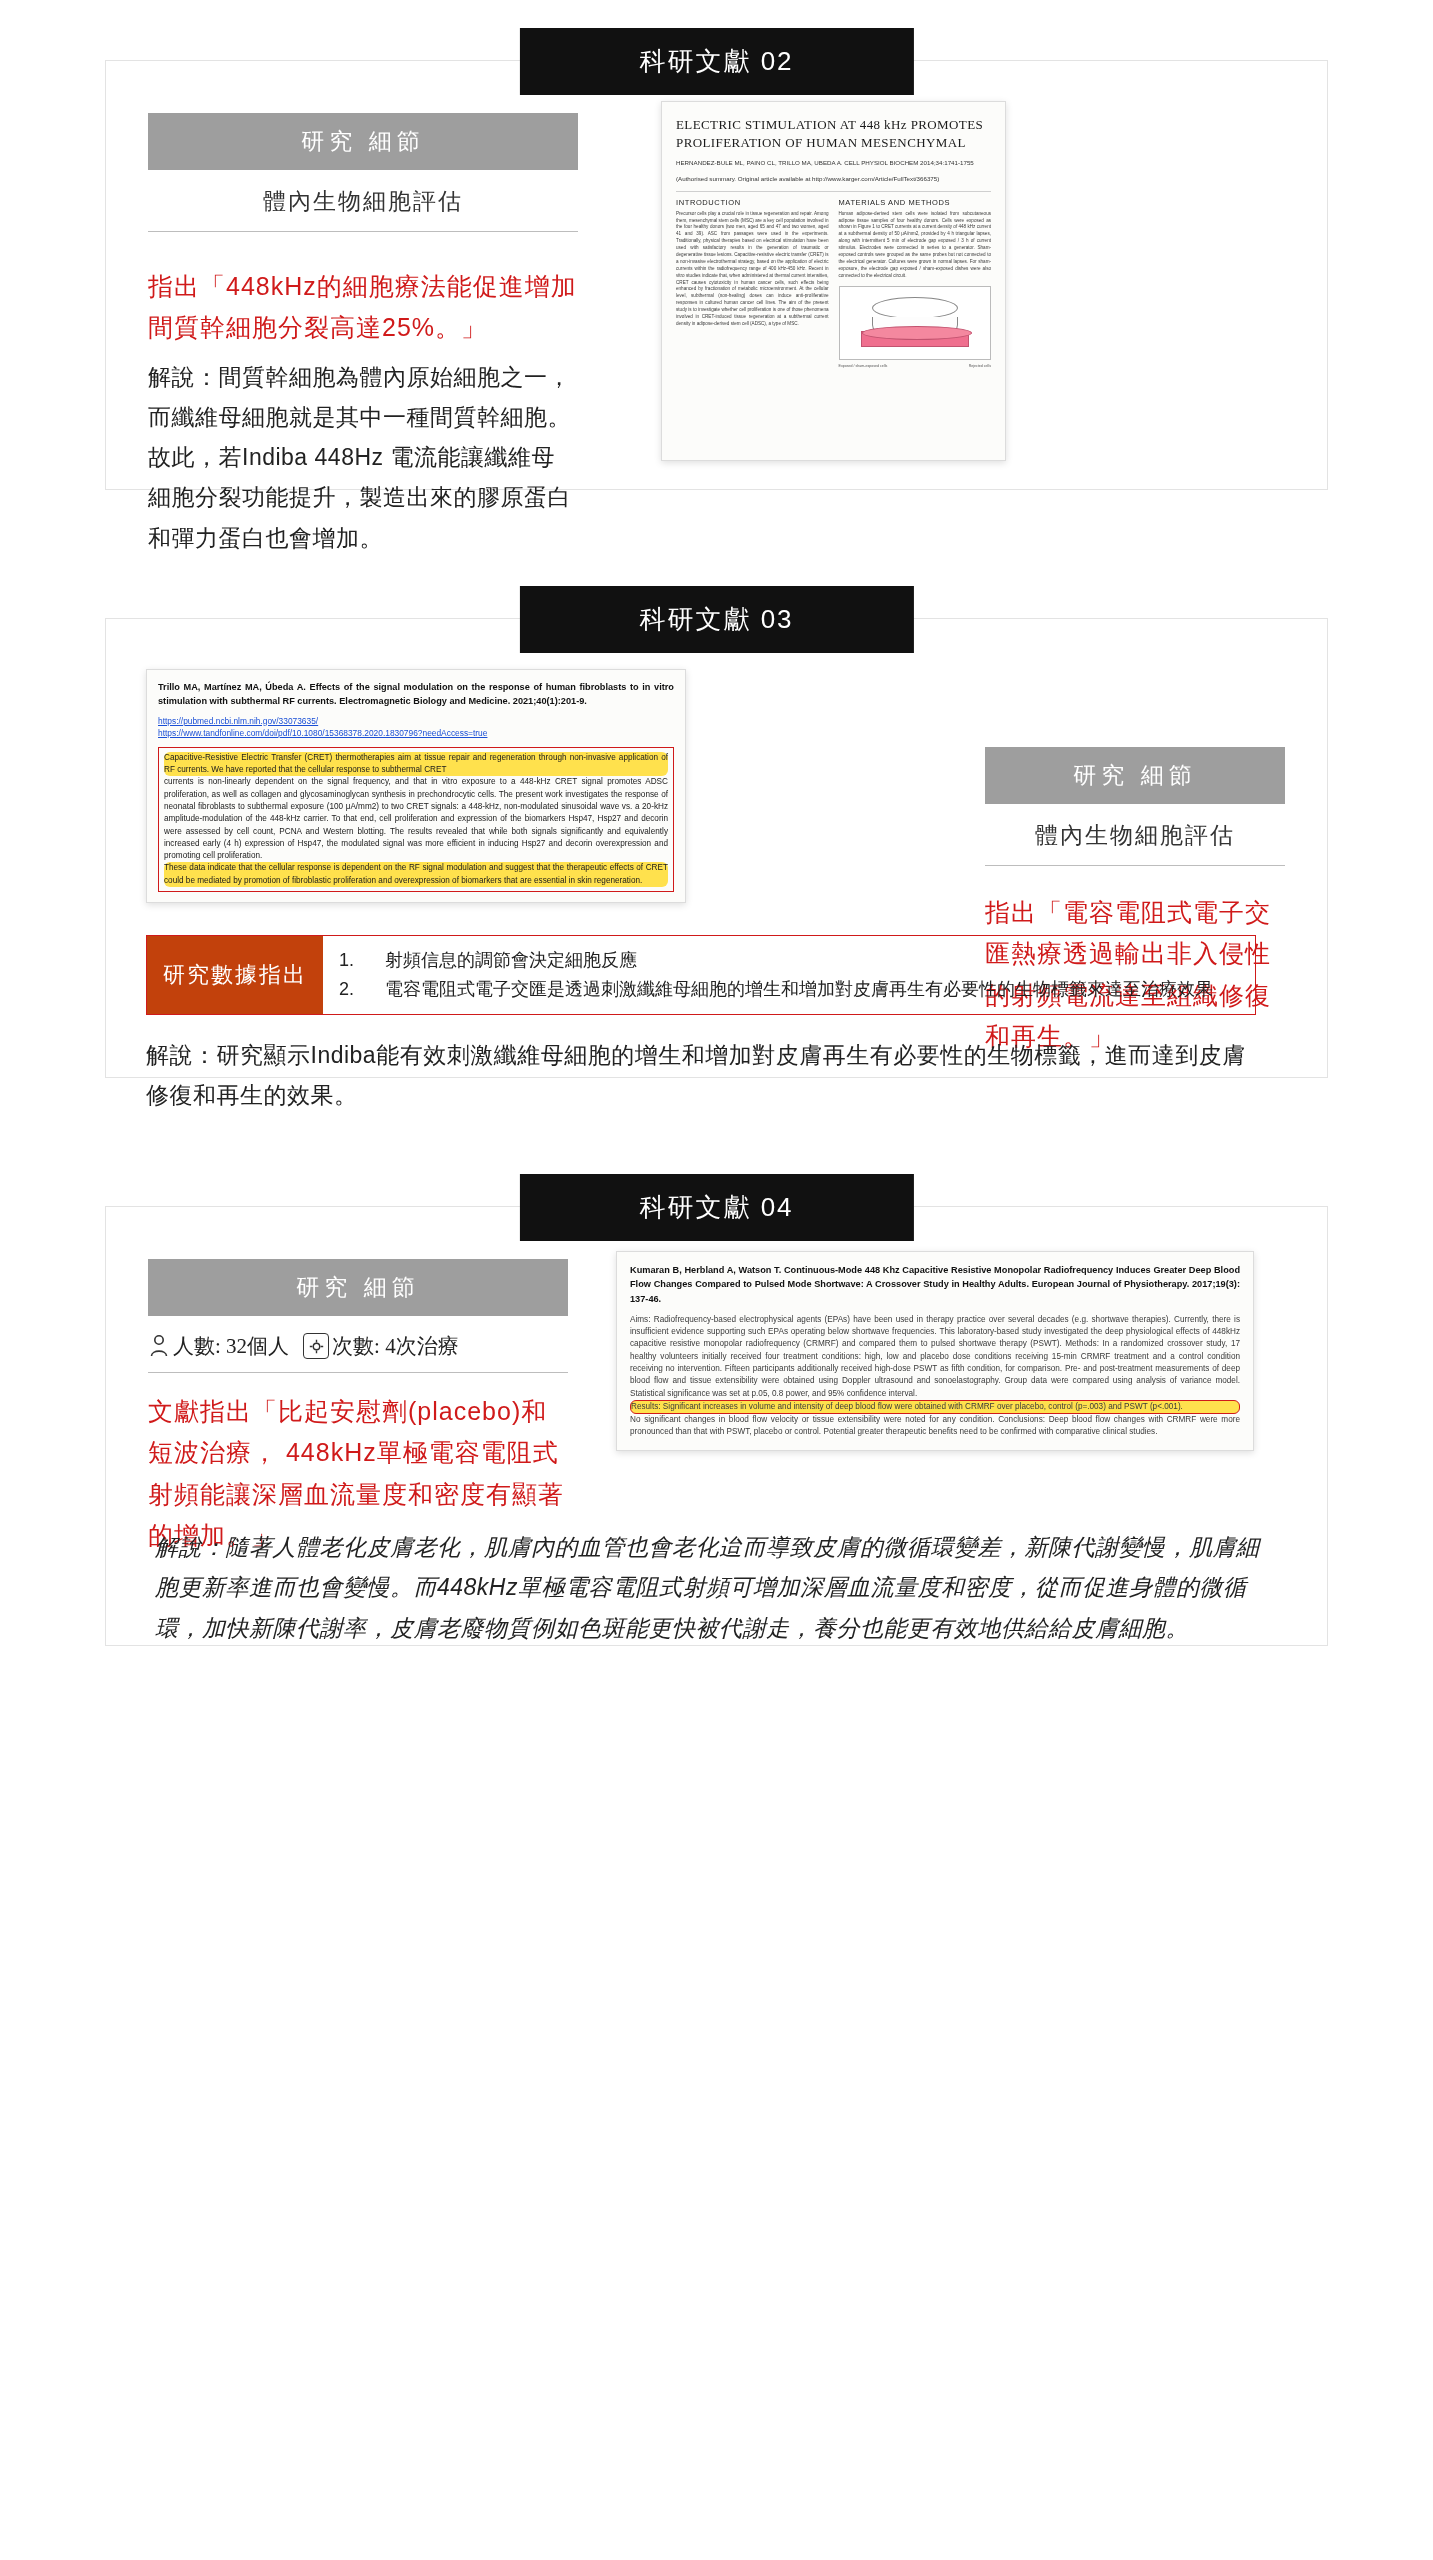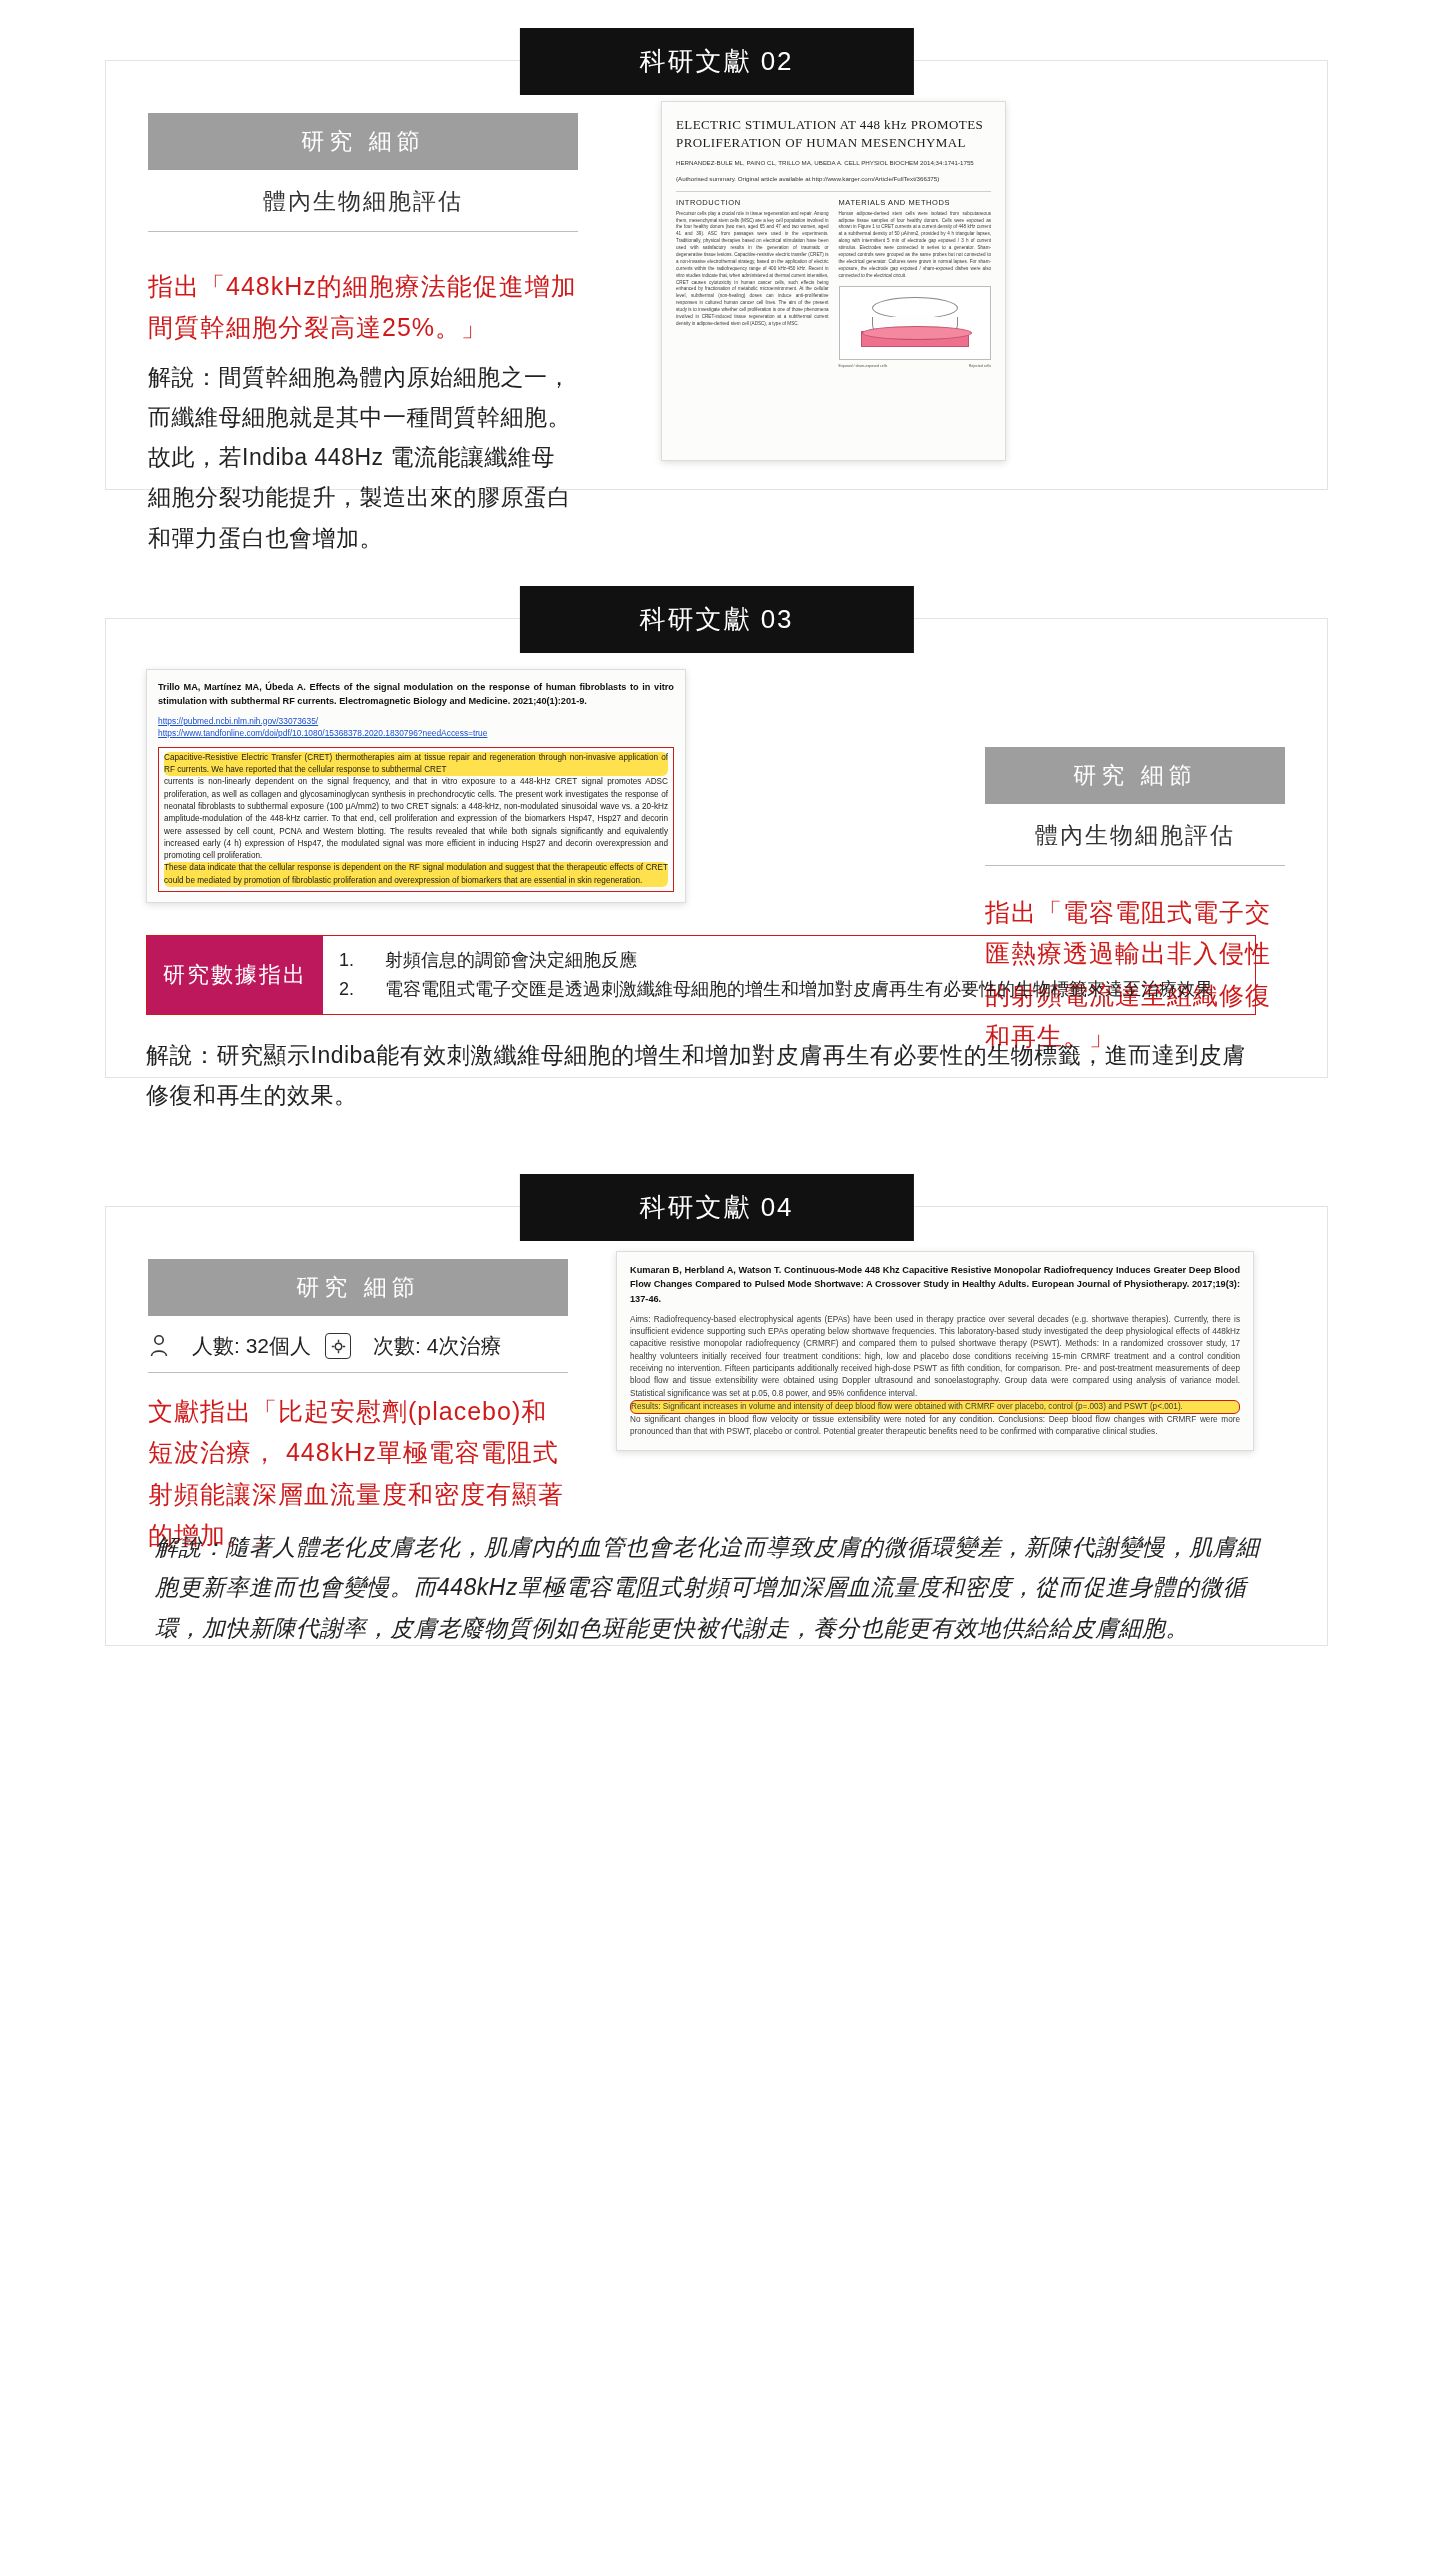--- a/index.html
+++ b/index.html
@@ -164,21 +164,21 @@
   .redbox .body-xs { font-size: 8.2px; line-height: 1.5; color:#1a1a1a; }
   .hl { background: #ffe14d; border-radius: 6px; }
 
   
   .datapoints {
     display: flex;
     border: 1.5px solid #d01a1a;
     margin-top: 22px;
   }
   .dp-label {
-    background: #be185d;
+    background: #c2410c;
     color: #fff;
     font-size: 22px;
     letter-spacing: 2px;
     padding: 14px 16px;
     display: flex;
     align-items: center;
     white-space: nowrap;
   }
   .dp-list {
     padding: 10px 12px 10px 16px;
@@ -195,22 +195,23 @@
     display: flex;
     gap: 14px;
     align-items: center;
     font-size: 21px;
     color: #222;
     padding-top: 14px;
     border-top: 1px solid #bdbdbd;
     margin-top: 0;
   }
   .stat-chip {
-    display: flex; align-items: center; gap: 22px;
+    display: flex; align-items: center; gap: 3px;
     white-space: nowrap;
+    font-family: Liberation Serif, serif;
   }
   .chip-box {
     width: 26px; height: 26px; border: 1.6px solid #333; border-radius: 4px;
     display:flex; align-items:center; justify-content:center;
   }
   svg { display:block; }
 </style>
 </head>
 <body>
 

